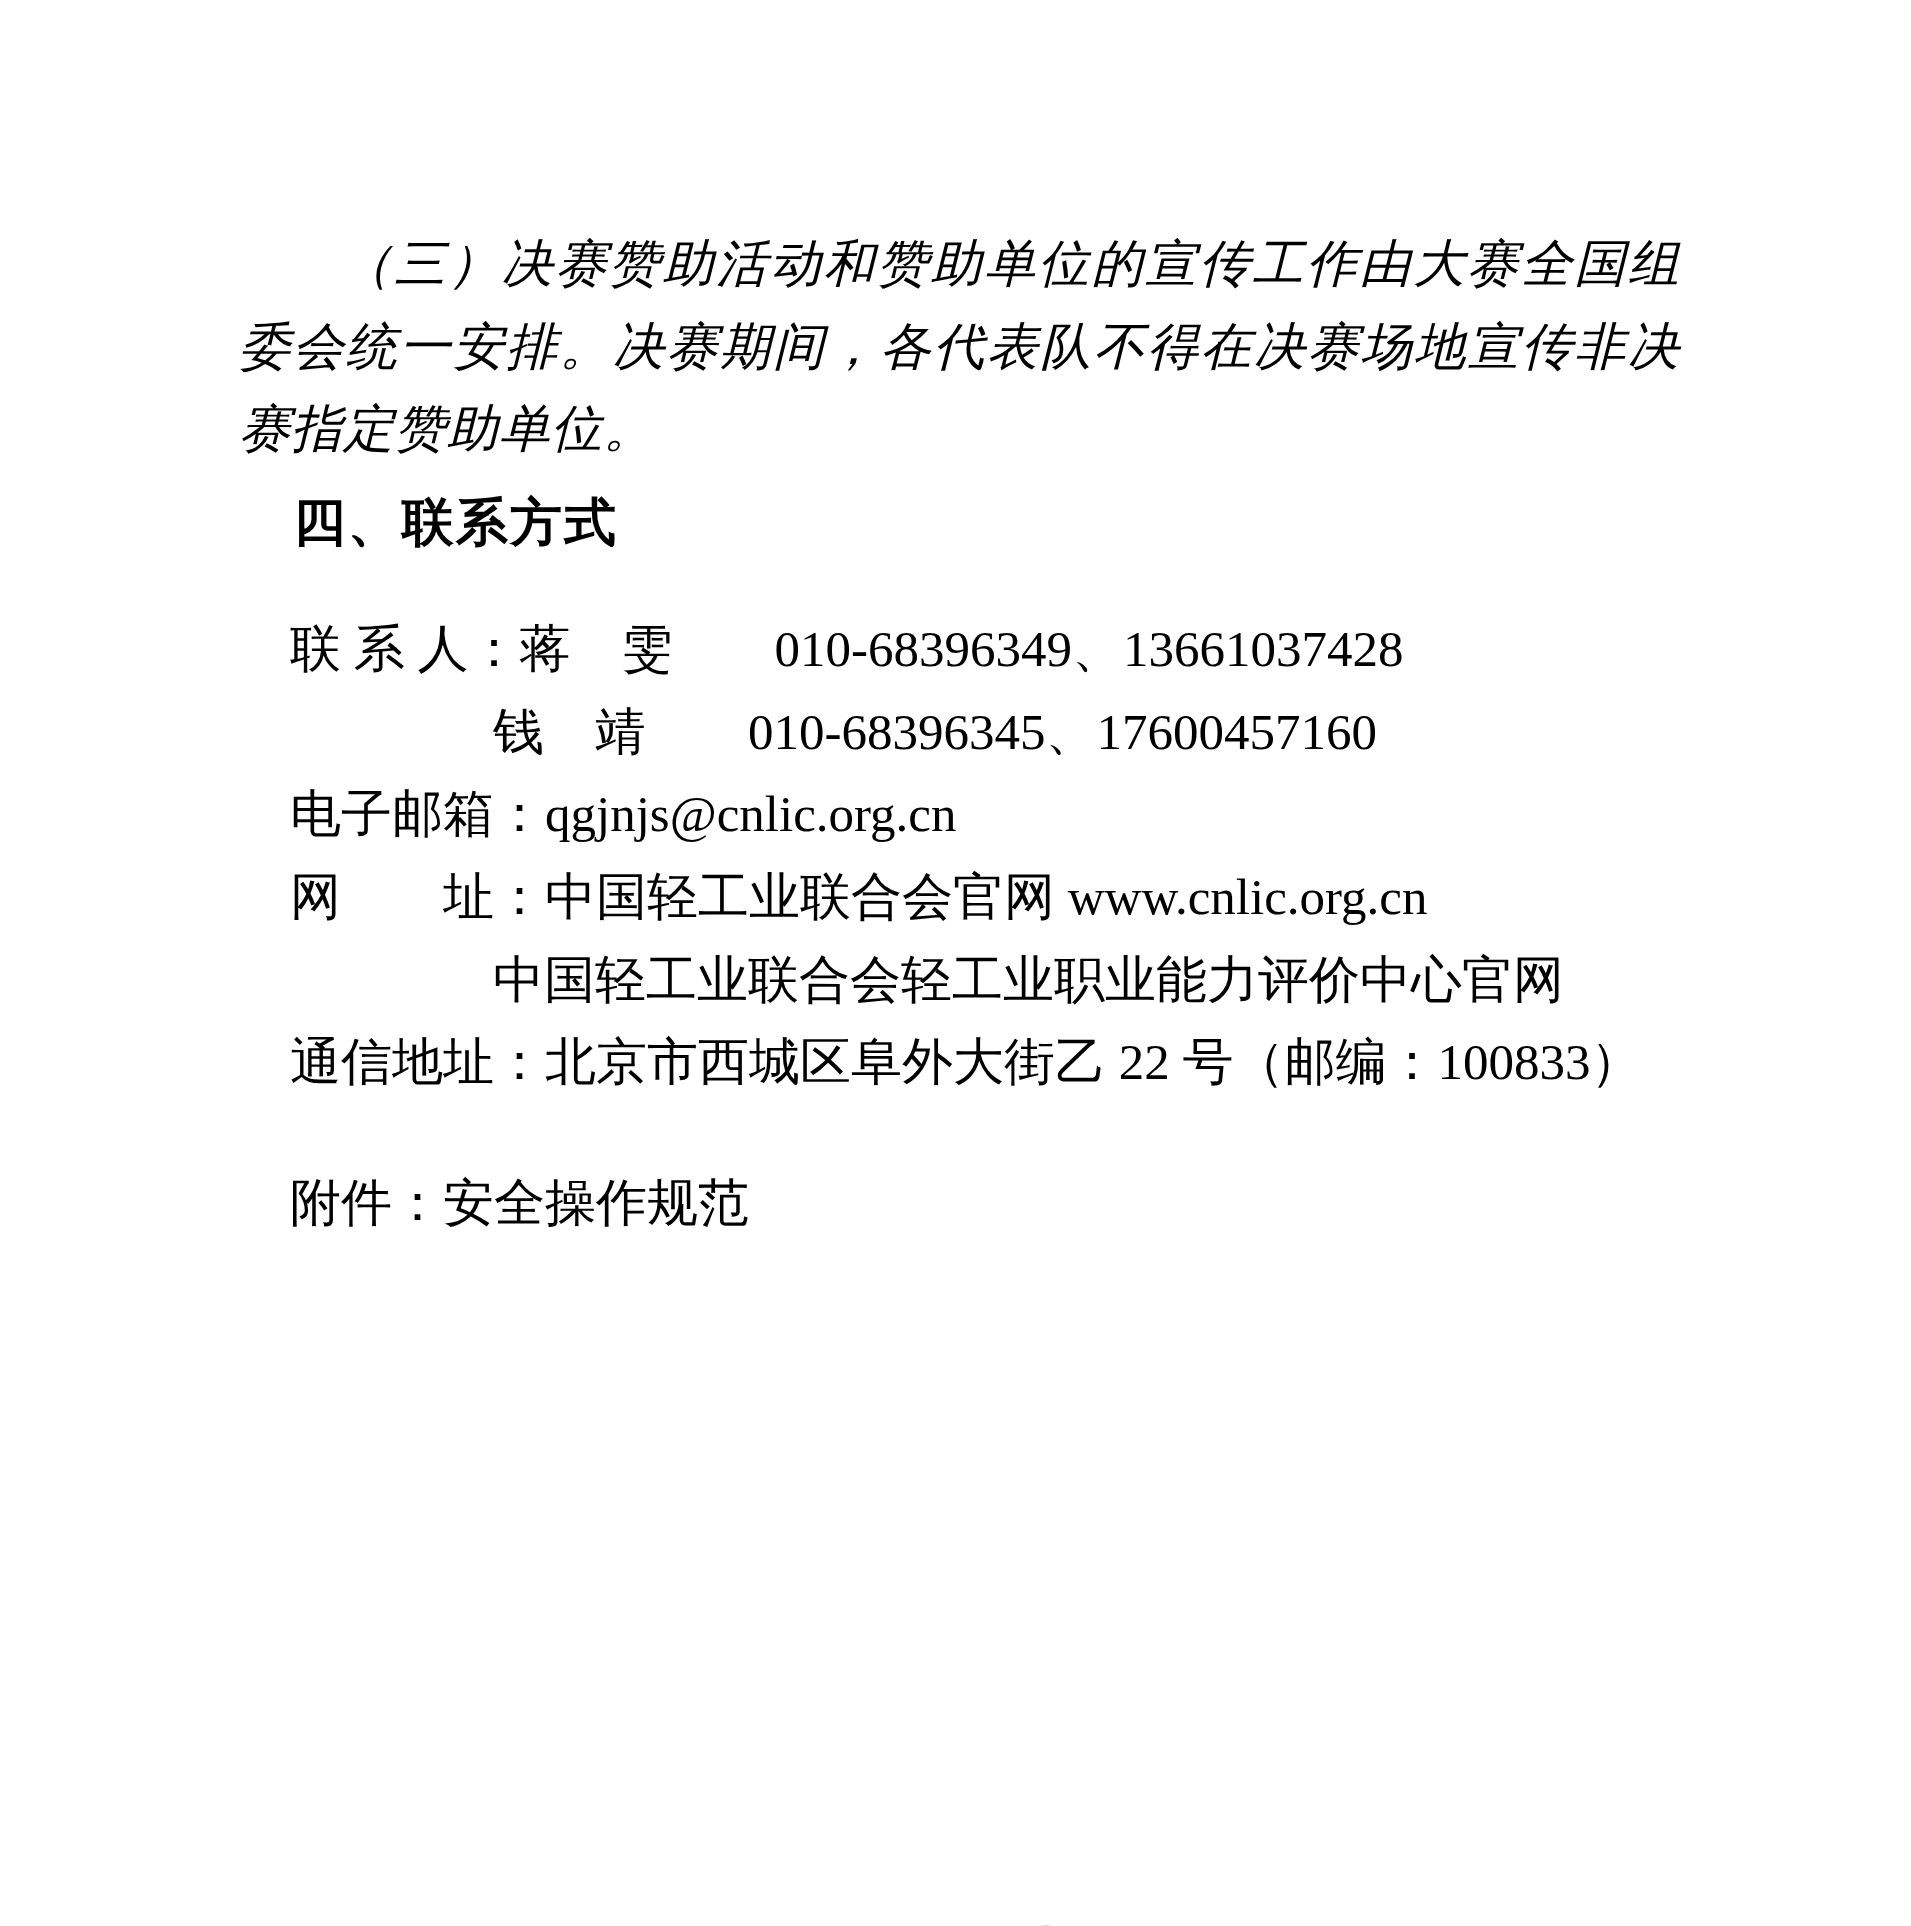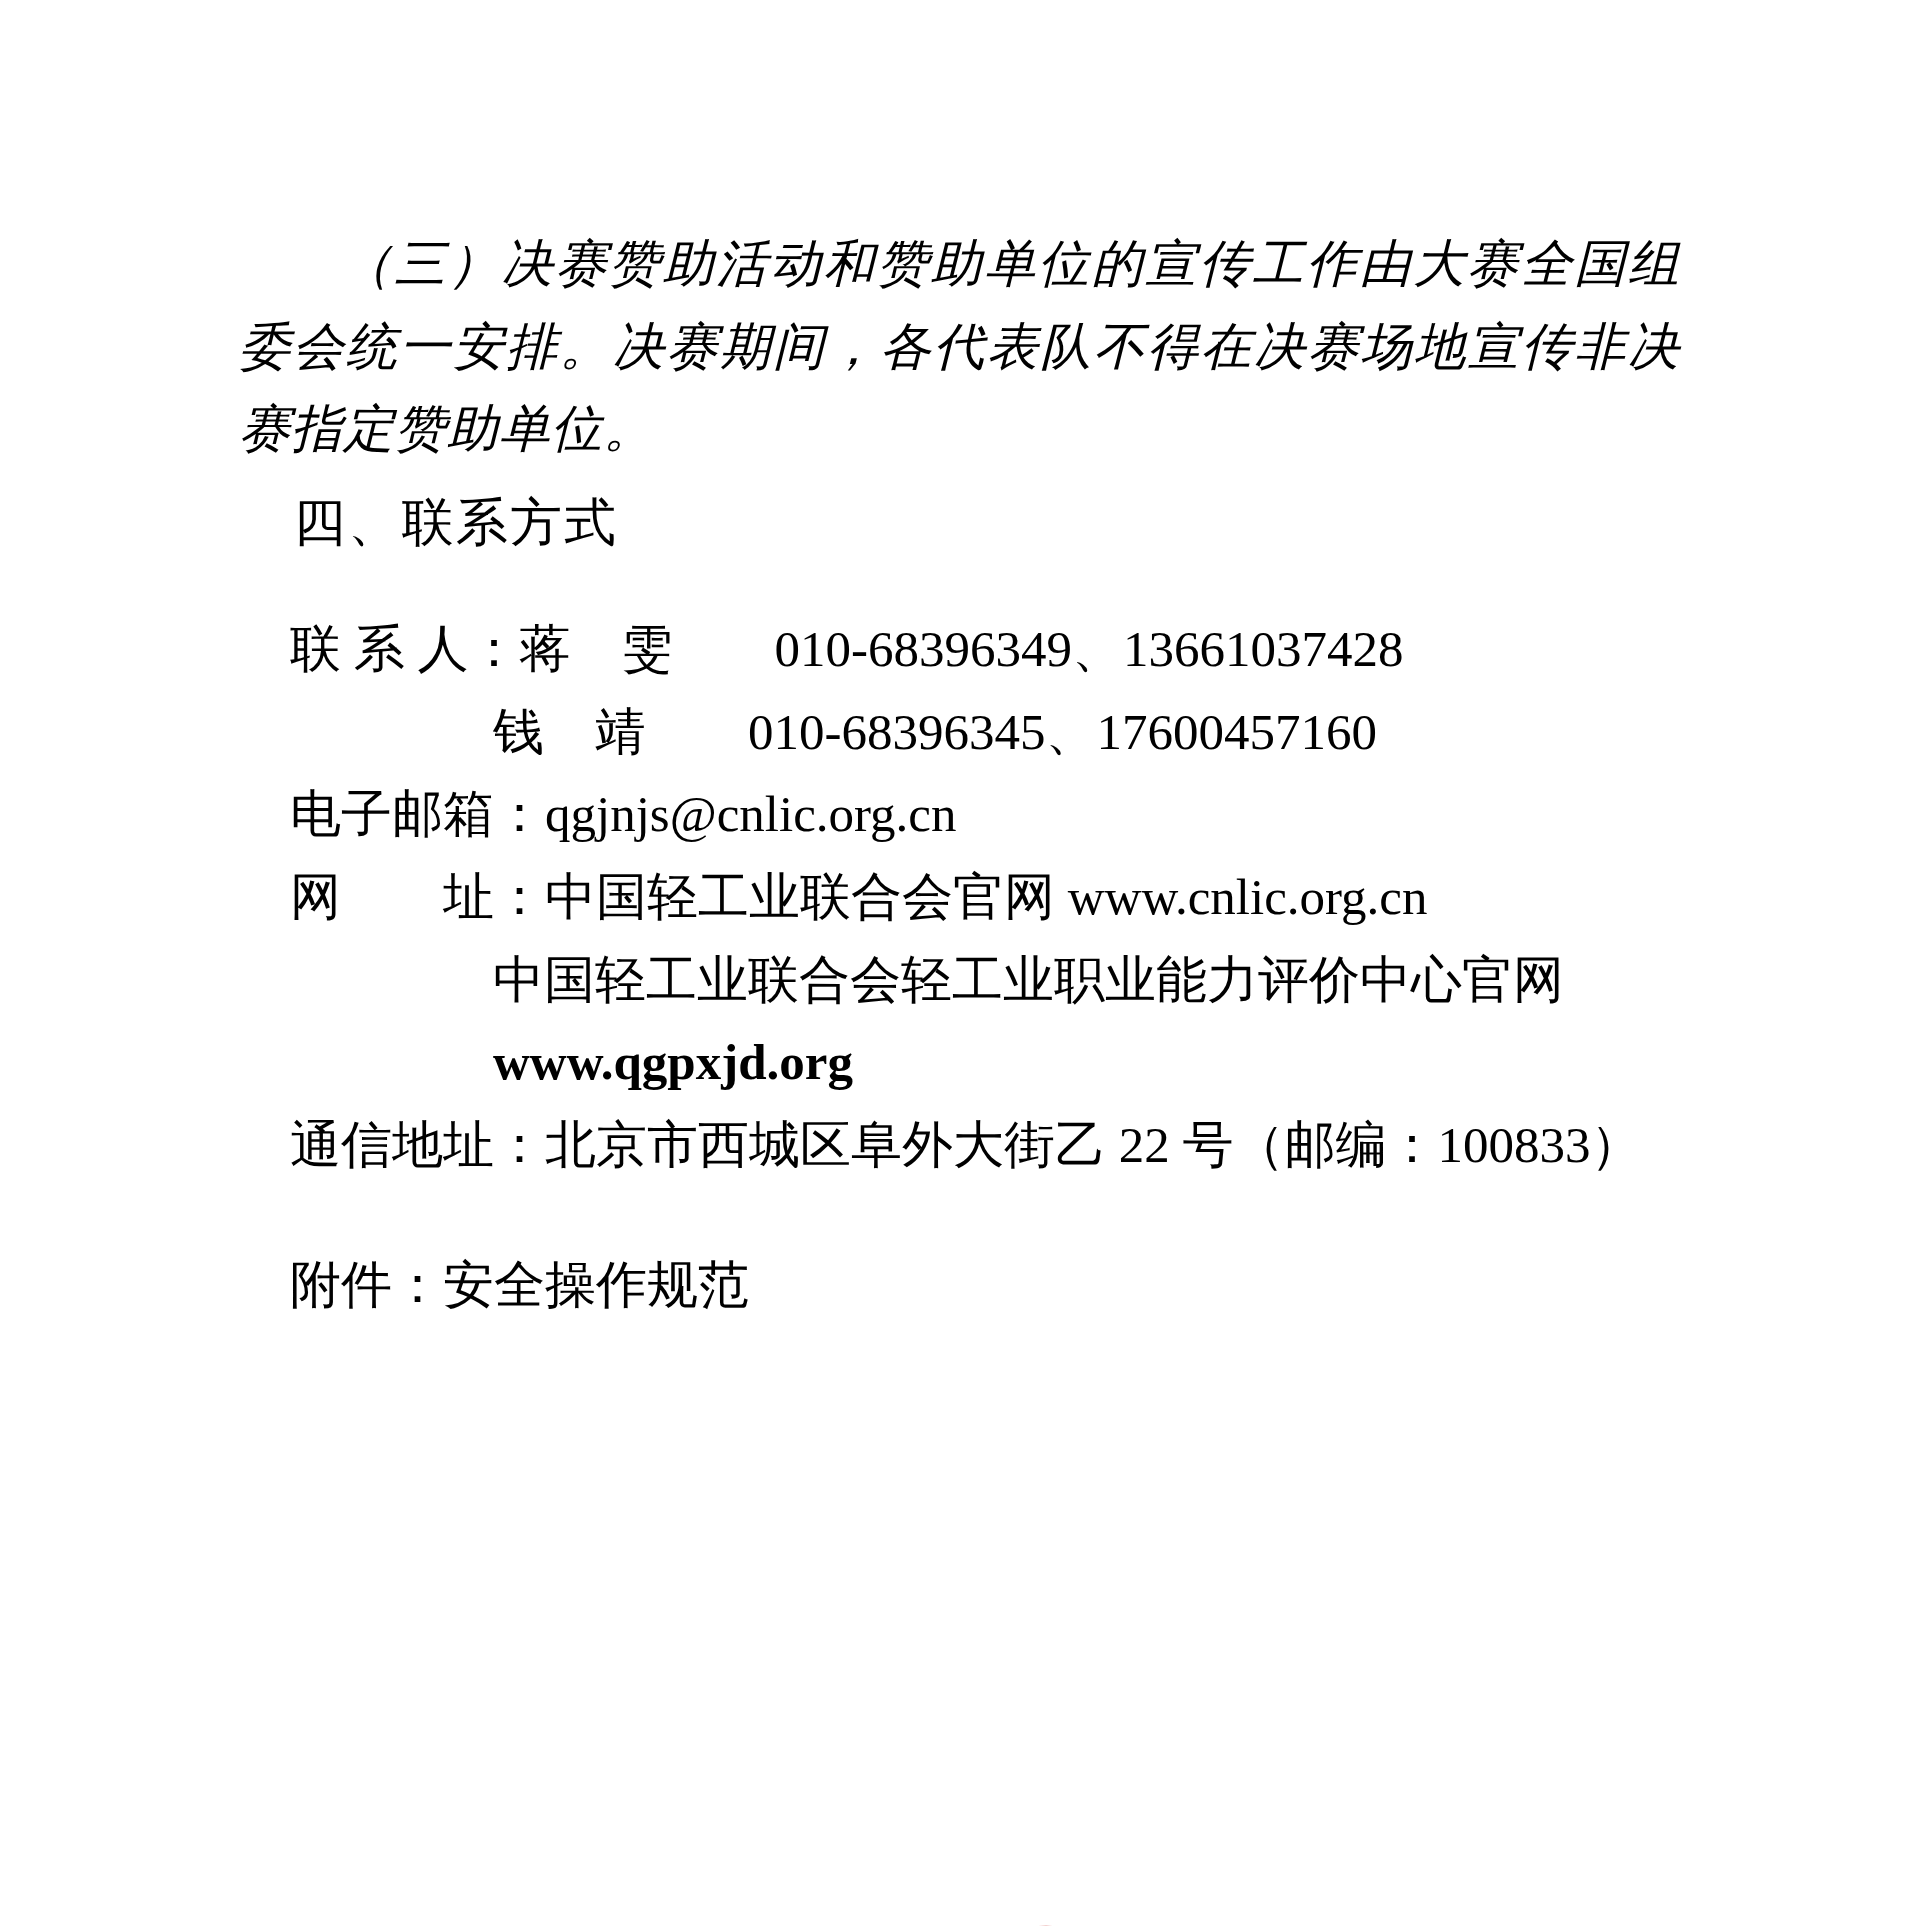--- a/index.html
+++ b/index.html
@@ -34,21 +34,21 @@
     text-align: justify;
     text-justify: inter-ideograph;
     letter-spacing: 0.02em;
     margin: 0 0 0 0;
     font-style: italic;
   }
   .para.indent { text-indent: 2em; }
 
   .section-heading {
     font-size: 52px;
-    font-weight: normal;
+    font-weight: bold;
     line-height: 1.62;
     margin: 10px 0 3.1px 0;
     text-indent: 1.05em;
     letter-spacing: 0.04em;
   }
 
   .line {
     font-size: 51px;
     line-height: 1.62;
     white-space: pre;
@@ -99,21 +99,20 @@
 
 
     <div class="line ind-name"><span>钱　靖</span><span>　　</span><span class="latin">010-68396345</span><span>、</span><span class="latin">17600457160</span></div>
 
     <div class="line ind1"><span>电子邮箱：</span><span class="latin">qgjnjs@cnlic.org.cn</span></div>
 
     <div class="line ind1"><span>网　　址：</span><span>中国轻工业联合会官网</span><span> </span><span class="latin">www.cnlic.org.cn</span></div>
 
     <div class="line ind-web"><span>中国轻工业联合会轻工业职业能力评价中心官网</span></div>
 
-    <div class="line ind-web"><span class="latin-bold">www.qgpxjd.org</span></div>
 
     <div class="line ind1"><span>通信地址：</span><span>北京市西城区阜外大街乙 22 号（邮编：100833）</span></div>
 
     <div class="gap-med"></div>
 
     <div class="line ind1">附件：安全操作规范</div>
 
   </div>
 
   <svg class="seal" viewBox="0 0 400 400">

